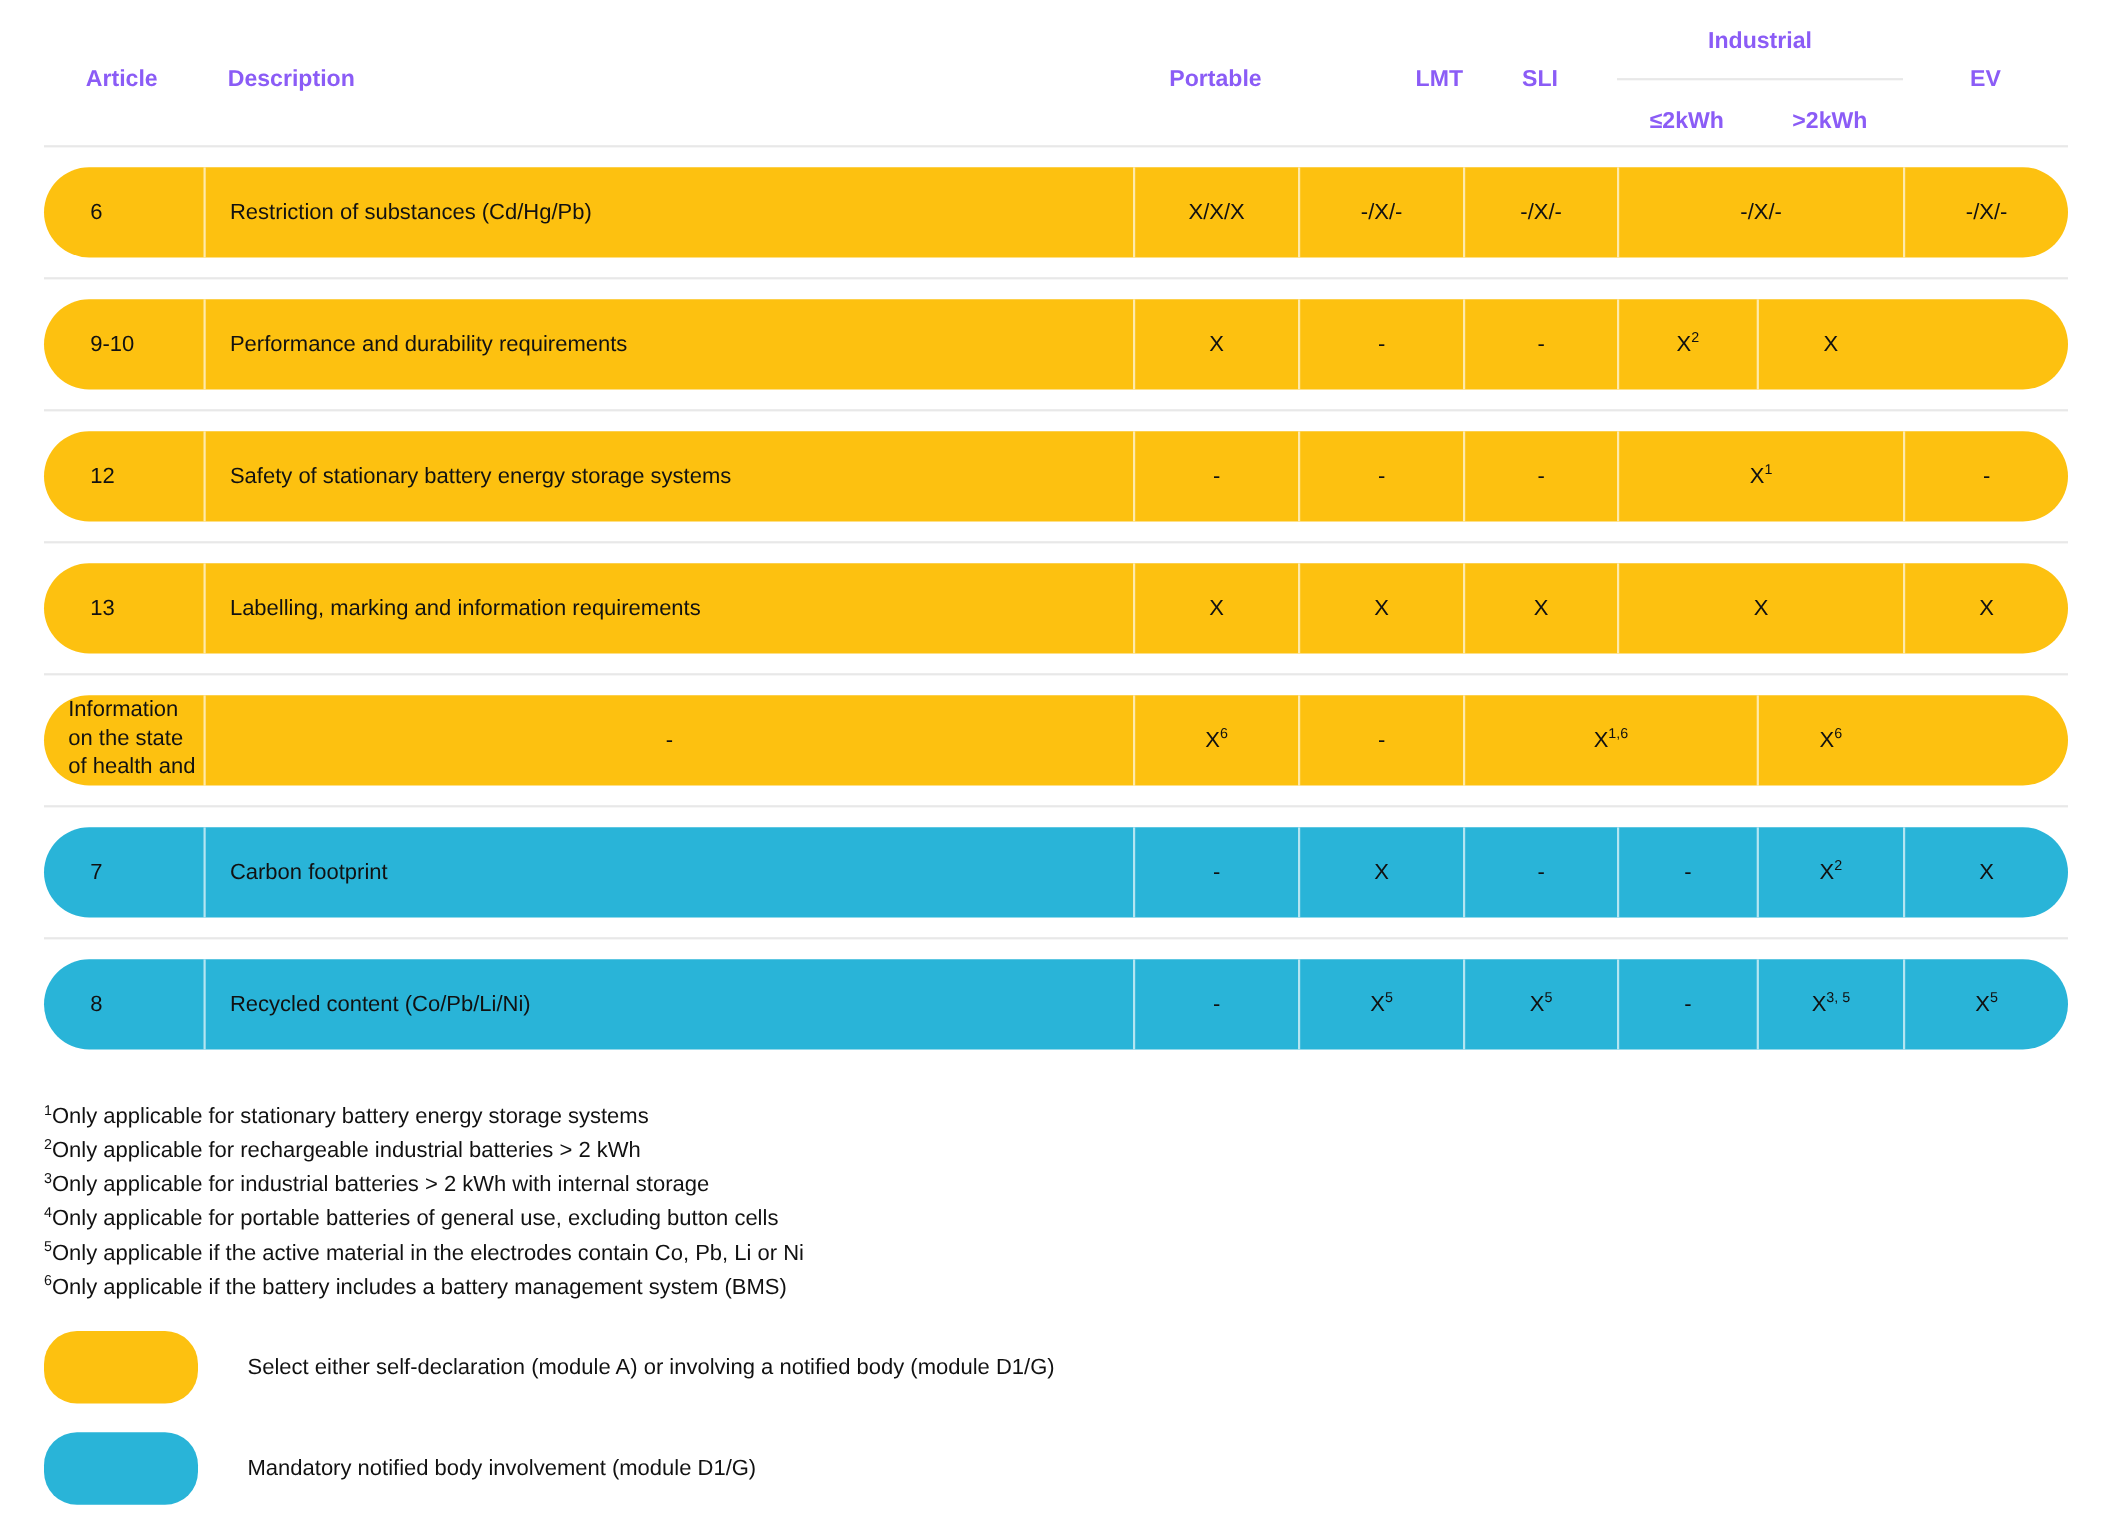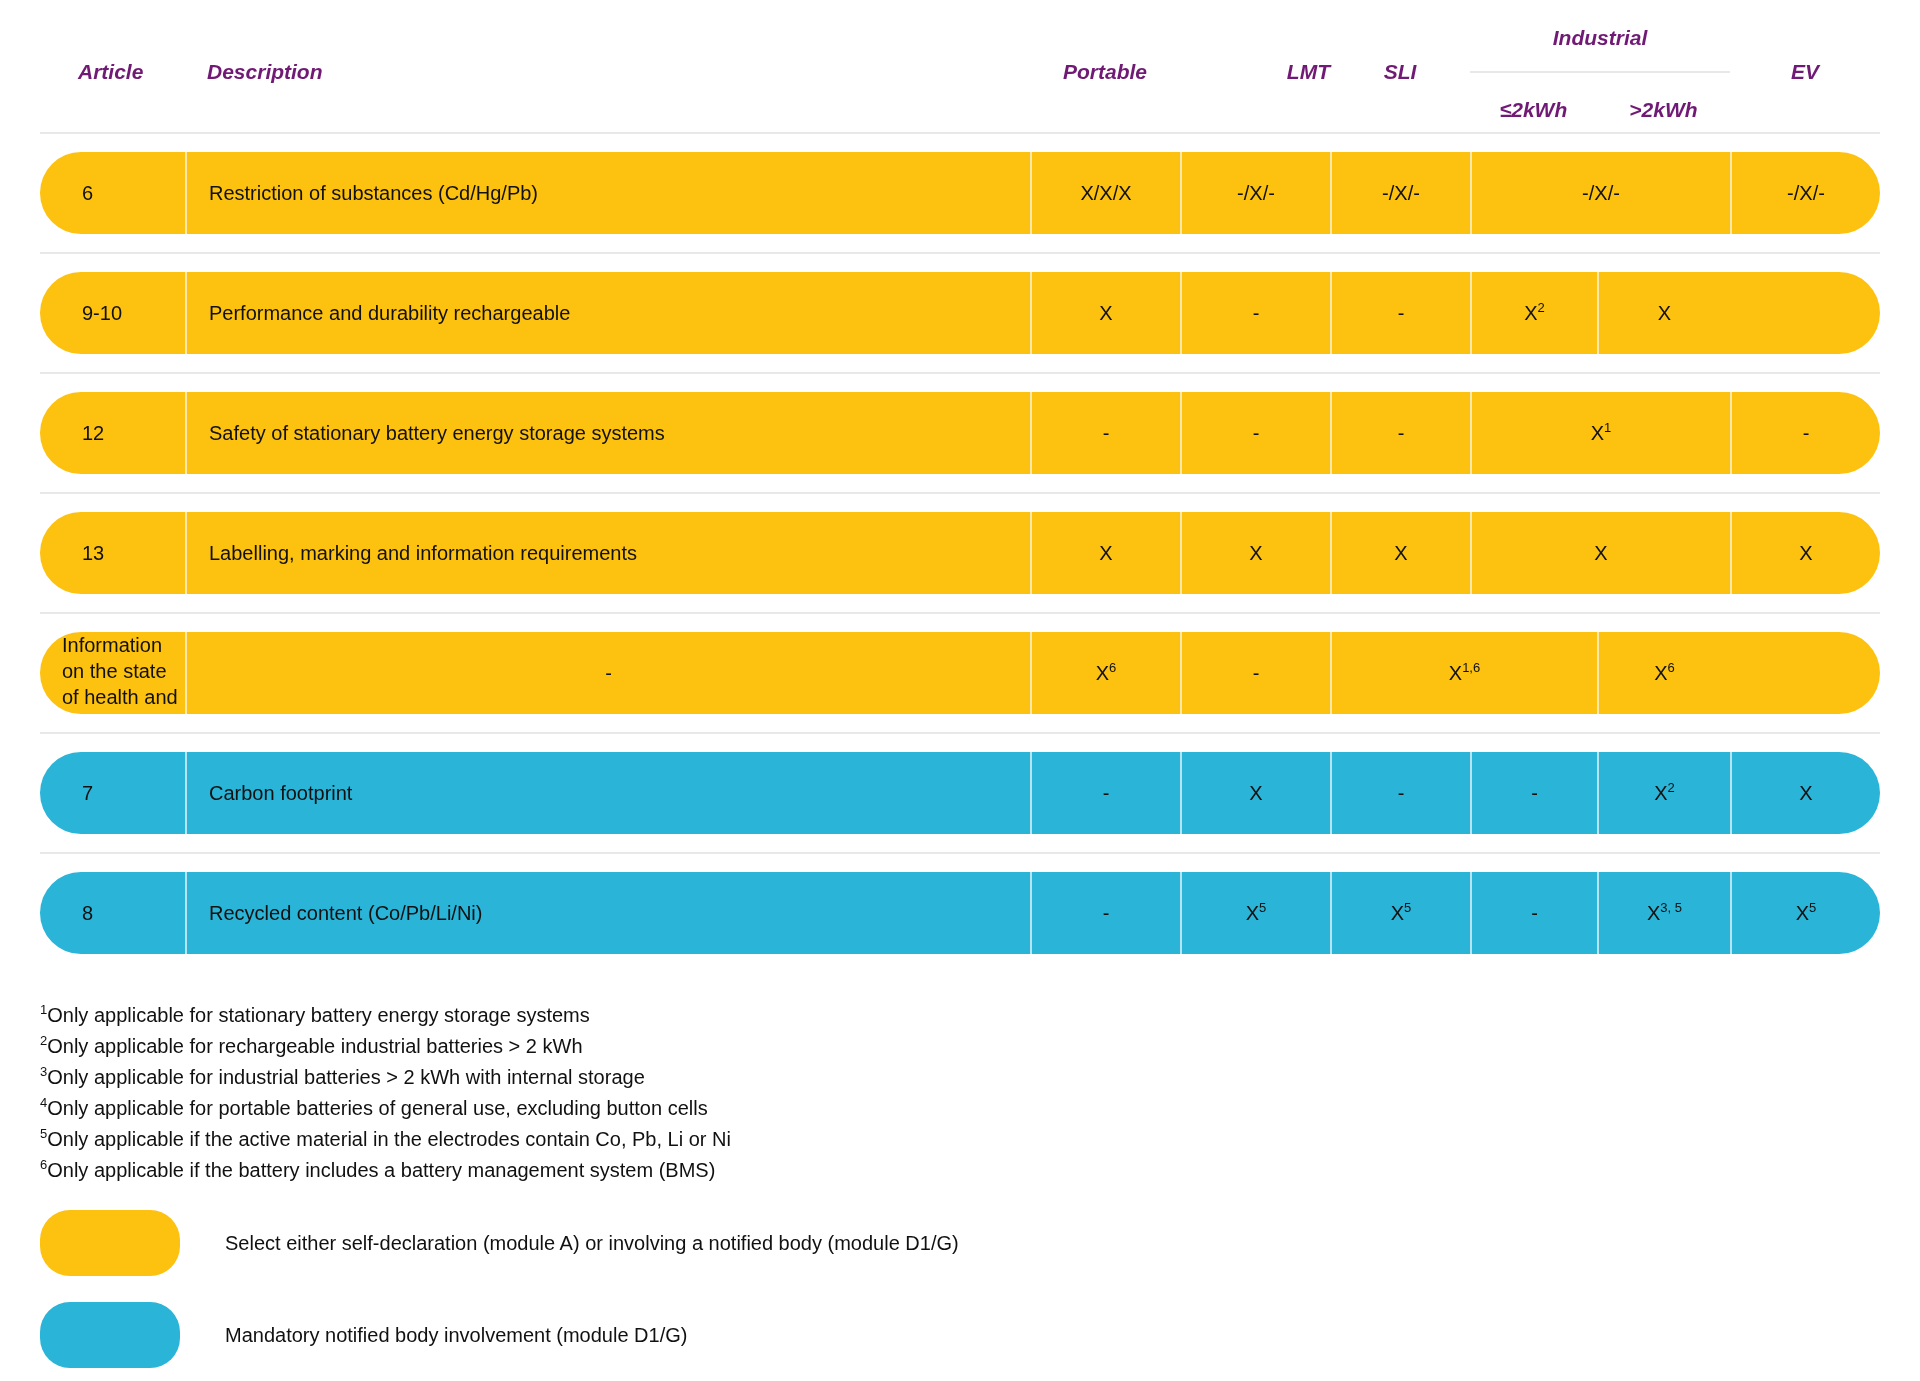--- a/index.html
+++ b/index.html
@@ -12,21 +12,21 @@
     color:#111111;
     overflow:hidden;
   }
   
   .thead {
     display:grid;
     grid-template-columns:145px 845px 150px 150px 140px 127px 133px 150px;
     grid-template-rows:36px 32px 44px;
     width:1840px;
   }
-  .h { font-weight:bold; font-size:21px; color:#701a75;font-style:italic; }
+  .h { font-weight:bold; font-size:21px; color:#8b5cf6; }
   .h-article     { grid-column:1; grid-row:2; align-self:center; padding-left:38px; }
   .h-description { grid-column:2; grid-row:2; align-self:center; padding-left:22px; }
   .h-portable    { grid-column:3; grid-row:2; align-self:center; text-align:center; }
   .h-lmt         { grid-column:4; grid-row:2; align-self:center; text-align:right; }
   .h-sli         { grid-column:5; grid-row:2; align-self:center; text-align:center; }
   .h-industrial  { grid-column:6 / 8; grid-row:1; align-self:center; text-align:center; }
   .ind-underline { grid-column:6 / 8; grid-row:2; align-self:center; height:2px; background:#e8e8e8; }
   .h-le          { grid-column:6; grid-row:3; align-self:center; text-align:center; }
   .h-gt          { grid-column:7; grid-row:3; align-self:center; text-align:center; }
   .h-ev          { grid-column:8; grid-row:2; align-self:center; text-align:center; }
@@ -92,21 +92,21 @@
     <div class="cell val"><span>-/X/-</span><sup></sup></div>
     <div class="cell val span2"><span>-/X/-</span><sup></sup></div>
     <div class="cell val"><span>-/X/-</span><sup></sup></div>
   </div>
 
   <div class="hrule gap"></div>
 
   <div class="row" style="background: rgb(253, 193, 16);">
     <div class="cell article">9-10</div>
     <div class="cell desc">
-      <div>Performance and durability rechargeable</div>
+      <div>Performance and durability requirements</div>
       <div></div>
     </div>
     <div class="cell val"><span>X</span><sup></sup></div>
     <div class="cell val"><span>-</span><sup></sup></div>
     <div class="cell val"><span>-</span><sup></sup></div>
     <div class="cell val"><span>X</span><sup>2</sup></div>
     <div class="cell val"><span>X</span><sup></sup></div>
   </div>
 
   <div class="hrule gap"></div>

